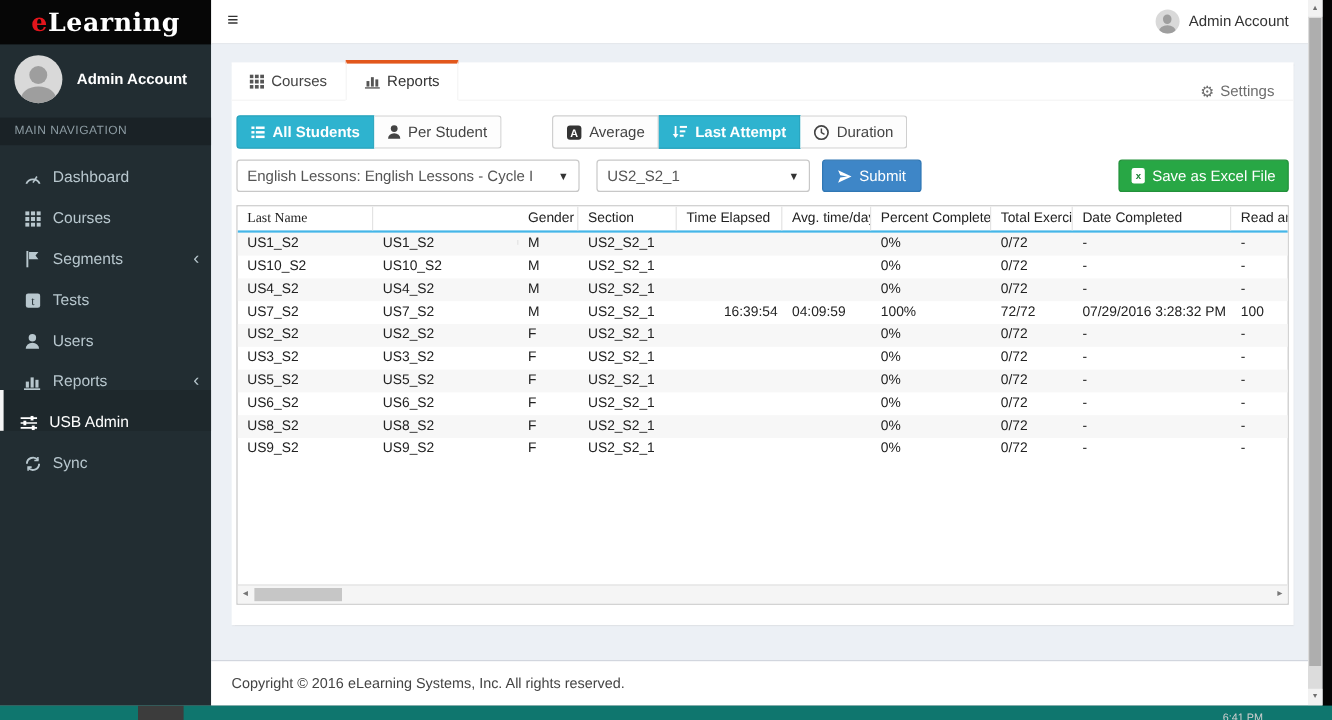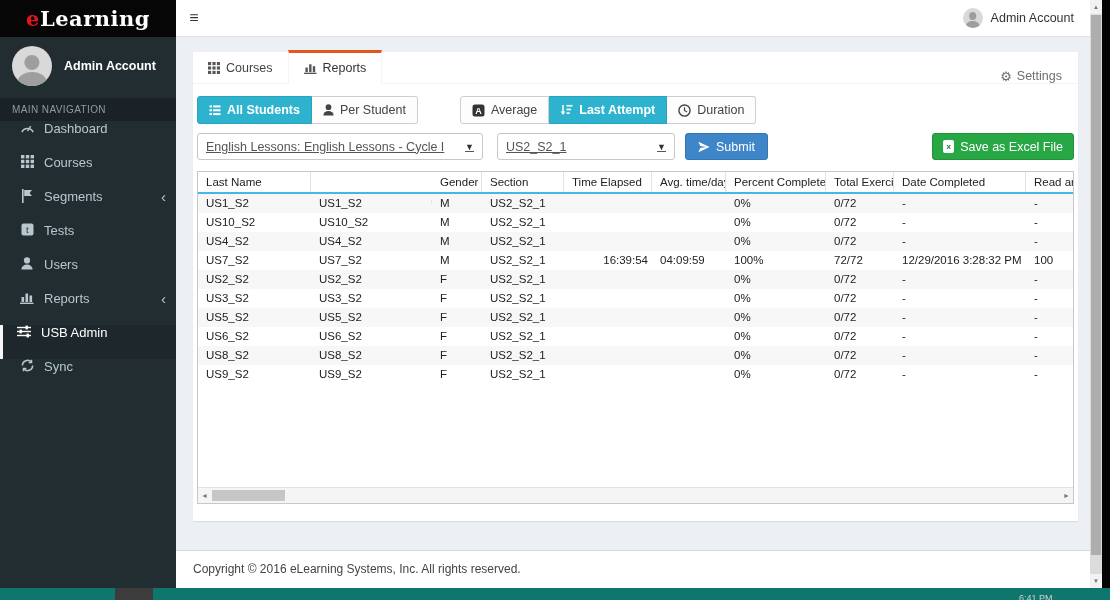--- a/index.html
+++ b/index.html
@@ -18,21 +18,21 @@
   .user-panel { display:flex; align-items:center; padding:9px 10px 12px 12px; }
   .avatar { width:40px; height:40px; border-radius:50%; background:#d9d9d9; position:relative; overflow:hidden; flex-shrink:0; }
   .avatar::before { content:""; position:absolute; left:50%; top:22%; transform:translateX(-50%); width:38%; height:38%;
                     border-radius:50%; background:#9e9e9e; }
   .avatar::after { content:""; position:absolute; left:50%; top:66%; transform:translateX(-50%); width:72%; height:52%;
                    border-radius:50% 50% 0 0; background:#9e9e9e; }
   .avatar.small { width:20px; height:20px; }
   .user-panel .uname { color:#fff; font-weight:bold; font-size:12.5px; margin-left:12px; }
   .nav-header { background:#1a2226; color:#8d9ca3; font-size:10px; padding:6px 12px; letter-spacing:.4px; }
   .smenu { list-style:none; }
-  .smenu li { display:flex; align-items:flex-start; height:34px; padding:0 10px 0 14px; color:#b8c7ce; font-size:13px; cursor:pointer; border-left:3px solid transparent; }
+  .smenu li { display:flex; align-items:flex-end; height:34px; padding:0 10px 0 14px; color:#b8c7ce; font-size:13px; cursor:pointer; border-left:3px solid transparent; }
   .smenu li .sicon { width:20px; margin-right:7px; display:flex; align-items:center; justify-content:center; color:#b8c7ce; }
   .smenu li .chev { margin-left:auto; font-size:15px; color:#b8c7ce; line-height:1; }
   .smenu li.active { background:#1e282c; color:#fff; border-left:3px solid #f6f6f6; padding-left:11px; }
   .smenu li.active .sicon { color:#fff; }
   svg { display:block; }
 
   
   .main { width:914px; display:flex; flex-direction:column; }
   .navbar { height:37px; background:#fff; border-bottom:1px solid #dfe3e8; display:flex; align-items:center; flex-shrink:0; }
   .menu-toggle { width:36px; height:100%; display:flex; align-items:center; justify-content:center; font-size:16px; color:#333; cursor:pointer; }
@@ -61,21 +61,21 @@
          background:#fdfdfd; border:1px solid #cfcfcf; cursor:pointer; }
   .bgroup .btn + .btn { border-left:none; }
   .bgroup .btn:first-child { border-radius:3px 0 0 3px; }
   .bgroup .btn:last-child { border-radius:0 3px 3px 0; }
   .btn.on { background:#2eb3cf; border-color:#2aa3bc; color:#fff; font-weight:bold; }
   .btn .bicon { display:flex; }
 
   
   .sel-row { display:flex; align-items:center; margin-bottom:11px; }
   .select { height:27px; background:#fff; border:1px solid #c8c8c8; border-radius:3px; display:flex; align-items:center;
-            font-size:12.5px; color:#555; padding:0 8px; cursor:pointer;text-decoration:underline; }
+            font-size:12.5px; color:#555; padding:0 8px; cursor:pointer; }
   .select .caret { margin-left:auto; font-size:9px; color:#333; padding-left:10px; }
   .sel-course { width:286px; margin-right:14px; }
   .sel-section { width:178px; margin-right:10px; }
   .btn-submit { height:27px; background:#3e86c7; border:1px solid #3077b4; color:#fff; border-radius:3px; font-size:12.5px;
                 display:flex; align-items:center; gap:6px; padding:0 12px; cursor:pointer; }
   .btn-excel { height:27px; margin-left:auto; background:#28a745; border:1px solid #23913b; color:#fff; border-radius:3px;
                font-size:12.5px; display:flex; align-items:center; gap:6px; padding:0 10px; cursor:pointer; }
   .excel-ic { width:11px; height:13px; background:#fff; border-radius:2px; color:#1d8236; font-size:8px; font-weight:bold;
               display:flex; align-items:center; justify-content:center; }
 
@@ -345,21 +345,21 @@
                 </div>
                 <div class="btn-excel">
                   <span class="excel-ic">x</span>
                   <span>Save as Excel File</span>
                 </div>
               </div>
 
               <div class="grid">
                 <div class="grid-inner">
                   <div class="grid-header">
-                      <div class="gh-cell" style="width: 113px;">Last Name</div>
+                      <div class="gh-cell" style="width: 113px; font-family: Liberation Serif, serif;">Last Name</div>
                       <div class="gh-cell" style="width: 121px; margin-top: 28px;">First Name</div>
                       <div class="gh-cell" style="width: 50px;">Gender</div>
                       <div class="gh-cell" style="width: 82px;">Section</div>
                       <div class="gh-cell" style="width: 88px;">Time Elapsed</div>
                       <div class="gh-cell" style="width: 74px;">Avg. time/day</div>
                       <div class="gh-cell" style="width: 100px;">Percent Complete</div>
                       <div class="gh-cell" style="width: 68px;">Total Exercises</div>
                       <div class="gh-cell" style="width: 132px;">Date Completed</div>
                       <div class="gh-cell" style="width: 120px;">Read and Li</div>
                     </div>
@@ -402,21 +402,21 @@
                       </div>
                       <div class="grid-row">
                         <div class="g-cell" style="width: 113px;">US7_S2</div>
                         <div class="g-cell" style="width: 121px;">US7_S2</div>
                         <div class="g-cell" style="width: 50px;">M</div>
                         <div class="g-cell" style="width: 82px;">US2_S2_1</div>
                         <div class="g-cell" style="width: 88px; text-align: right;">16:39:54</div>
                         <div class="g-cell" style="width: 74px;">04:09:59</div>
                         <div class="g-cell" style="width: 100px;">100%</div>
                         <div class="g-cell" style="width: 68px;">72/72</div>
-                        <div class="g-cell" style="width: 132px;">12/29/2016 3:28:32 PM</div>
+                        <div class="g-cell" style="width: 132px;">07/29/2016 3:28:32 PM</div>
                         <div class="g-cell" style="width: 120px;">100</div>
                       </div>
                       <div class="grid-row striped">
                         <div class="g-cell" style="width: 113px;">US2_S2</div>
                         <div class="g-cell" style="width: 121px;">US2_S2</div>
                         <div class="g-cell" style="width: 50px;">F</div>
                         <div class="g-cell" style="width: 82px;">US2_S2_1</div>
                         <div class="g-cell" style="width: 88px;"></div>
                         <div class="g-cell" style="width: 74px;"></div>
                         <div class="g-cell" style="width: 100px;">0%</div>

